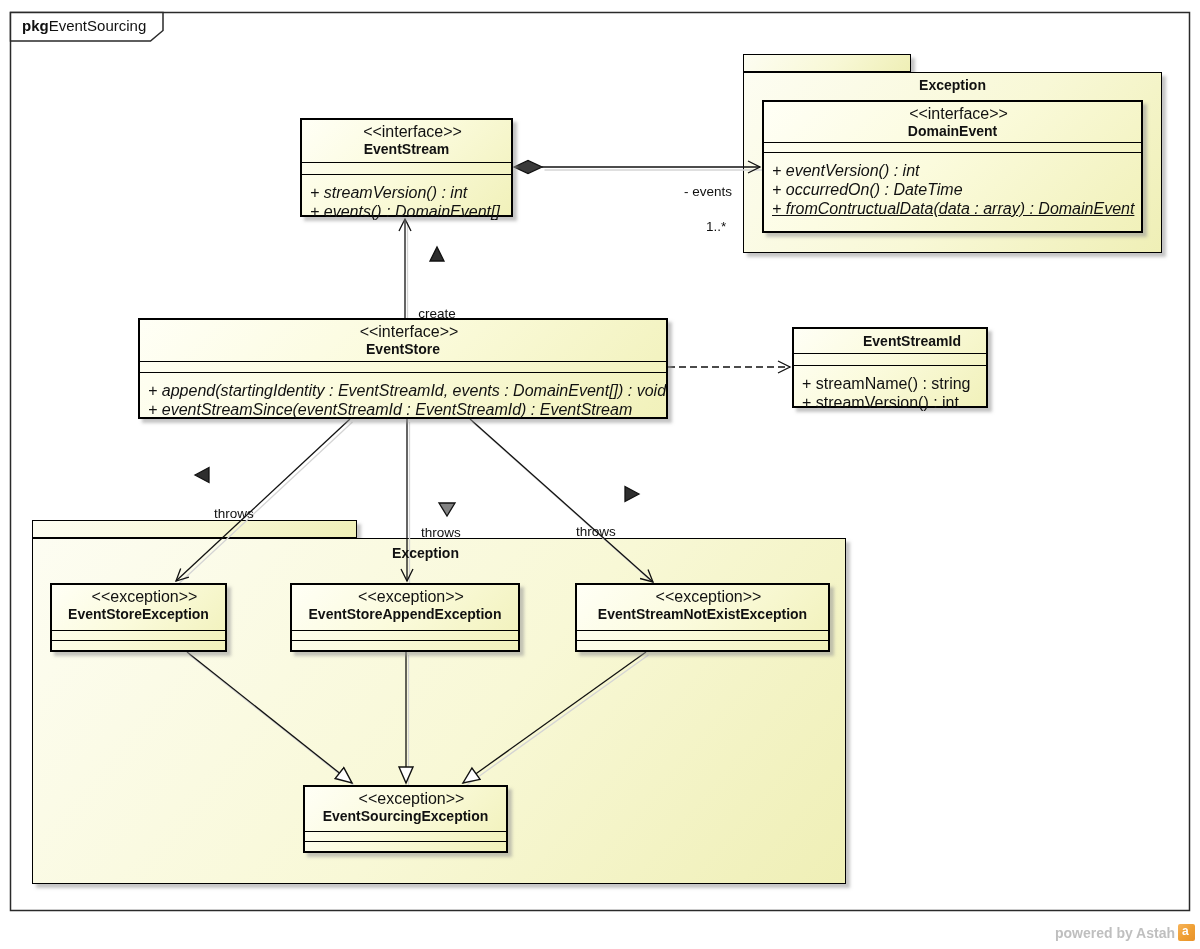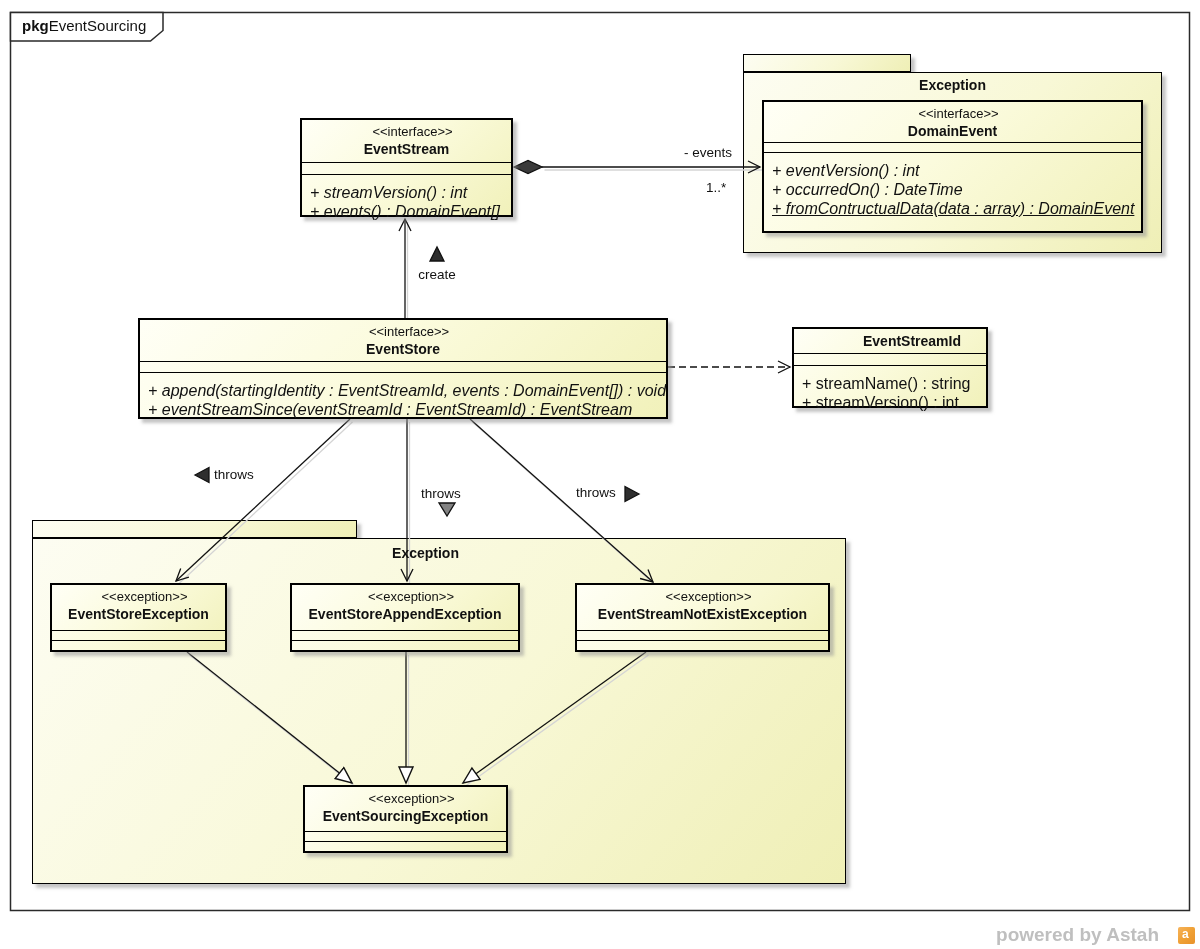--- a/index.html
+++ b/index.html
@@ -7,32 +7,32 @@
          font-family:"Liberation Sans",sans-serif;color:#111;}
   
   .pkg-body,.pkg-tab{position:absolute;box-sizing:border-box;border:1.6px solid #000;z-index:1;
          background:linear-gradient(130deg,#fdfdf2 0%,#f8f8d6 55%,#efefb6 100%);
          box-shadow:4px 4px 3px rgba(150,150,150,.55);}
   #connectors{position:absolute;left:0;top:0;z-index:2;pointer-events:none;}
   .cls{position:absolute;box-sizing:border-box;border:2px solid #000;z-index:3;
        background:linear-gradient(135deg,#fffff6 0%,#fbfbdd 45%,#f1f1ba 100%);
        box-shadow:4px 4px 3px rgba(150,150,150,.55);}
   .hd{text-align:center;padding-top:3px;box-sizing:border-box;}
-  .stereo{font-size:13px;line-height:17px;margin-left:12px;}
+  .stereo{font-size:16px;line-height:17px;margin-left:12px;}
   .nm{font-size:14px;font-weight:bold;line-height:19px;}
   .cpt{box-sizing:border-box;border-top:1.3px solid #000;}
   .ops{font-size:16px;line-height:19px;padding:8px 8px;white-space:nowrap;}
   .it{font-style:italic;}
   .u{text-decoration:underline;}
   .pkg-title{position:absolute;z-index:4;font-size:14px;font-weight:bold;text-align:center;}
-  .lbl{position:absolute;z-index:4;font-size:13.5px;white-space:nowrap;}
+  .lbl{position:absolute;z-index:4;font-size:13.5px;white-space:nowrap;margin-top:39px;}
   .frame-title{position:absolute;z-index:4;left:22px;top:17px;font-size:15px;}
   .frame-title .k{font-weight:bold;}
-  #watermark{position:absolute;z-index:5;right:5px;top:924px;display:flex;align-items:center;gap:19px;
-             font-size:19px;font-weight:bold;color:#bfbfbf;}
+  #watermark{position:absolute;z-index:5;right:5px;top:924px;display:flex;align-items:center;gap:3px;
+             font-size:14px;font-weight:bold;color:#bfbfbf;}
   .astah-logo{display:inline-block;width:17px;height:17px;background:
               linear-gradient(135deg,#f6b35a 0%,#ef9f33 55%,#e8922a 100%);
               border-radius:2px;position:relative;}
   .astah-logo::after{content:"a";position:absolute;left:4px;top:0px;color:#fff;
               font-size:12px;font-weight:bold;}
 </style>
 </head>
 <body>
 
 <div id="stage">

